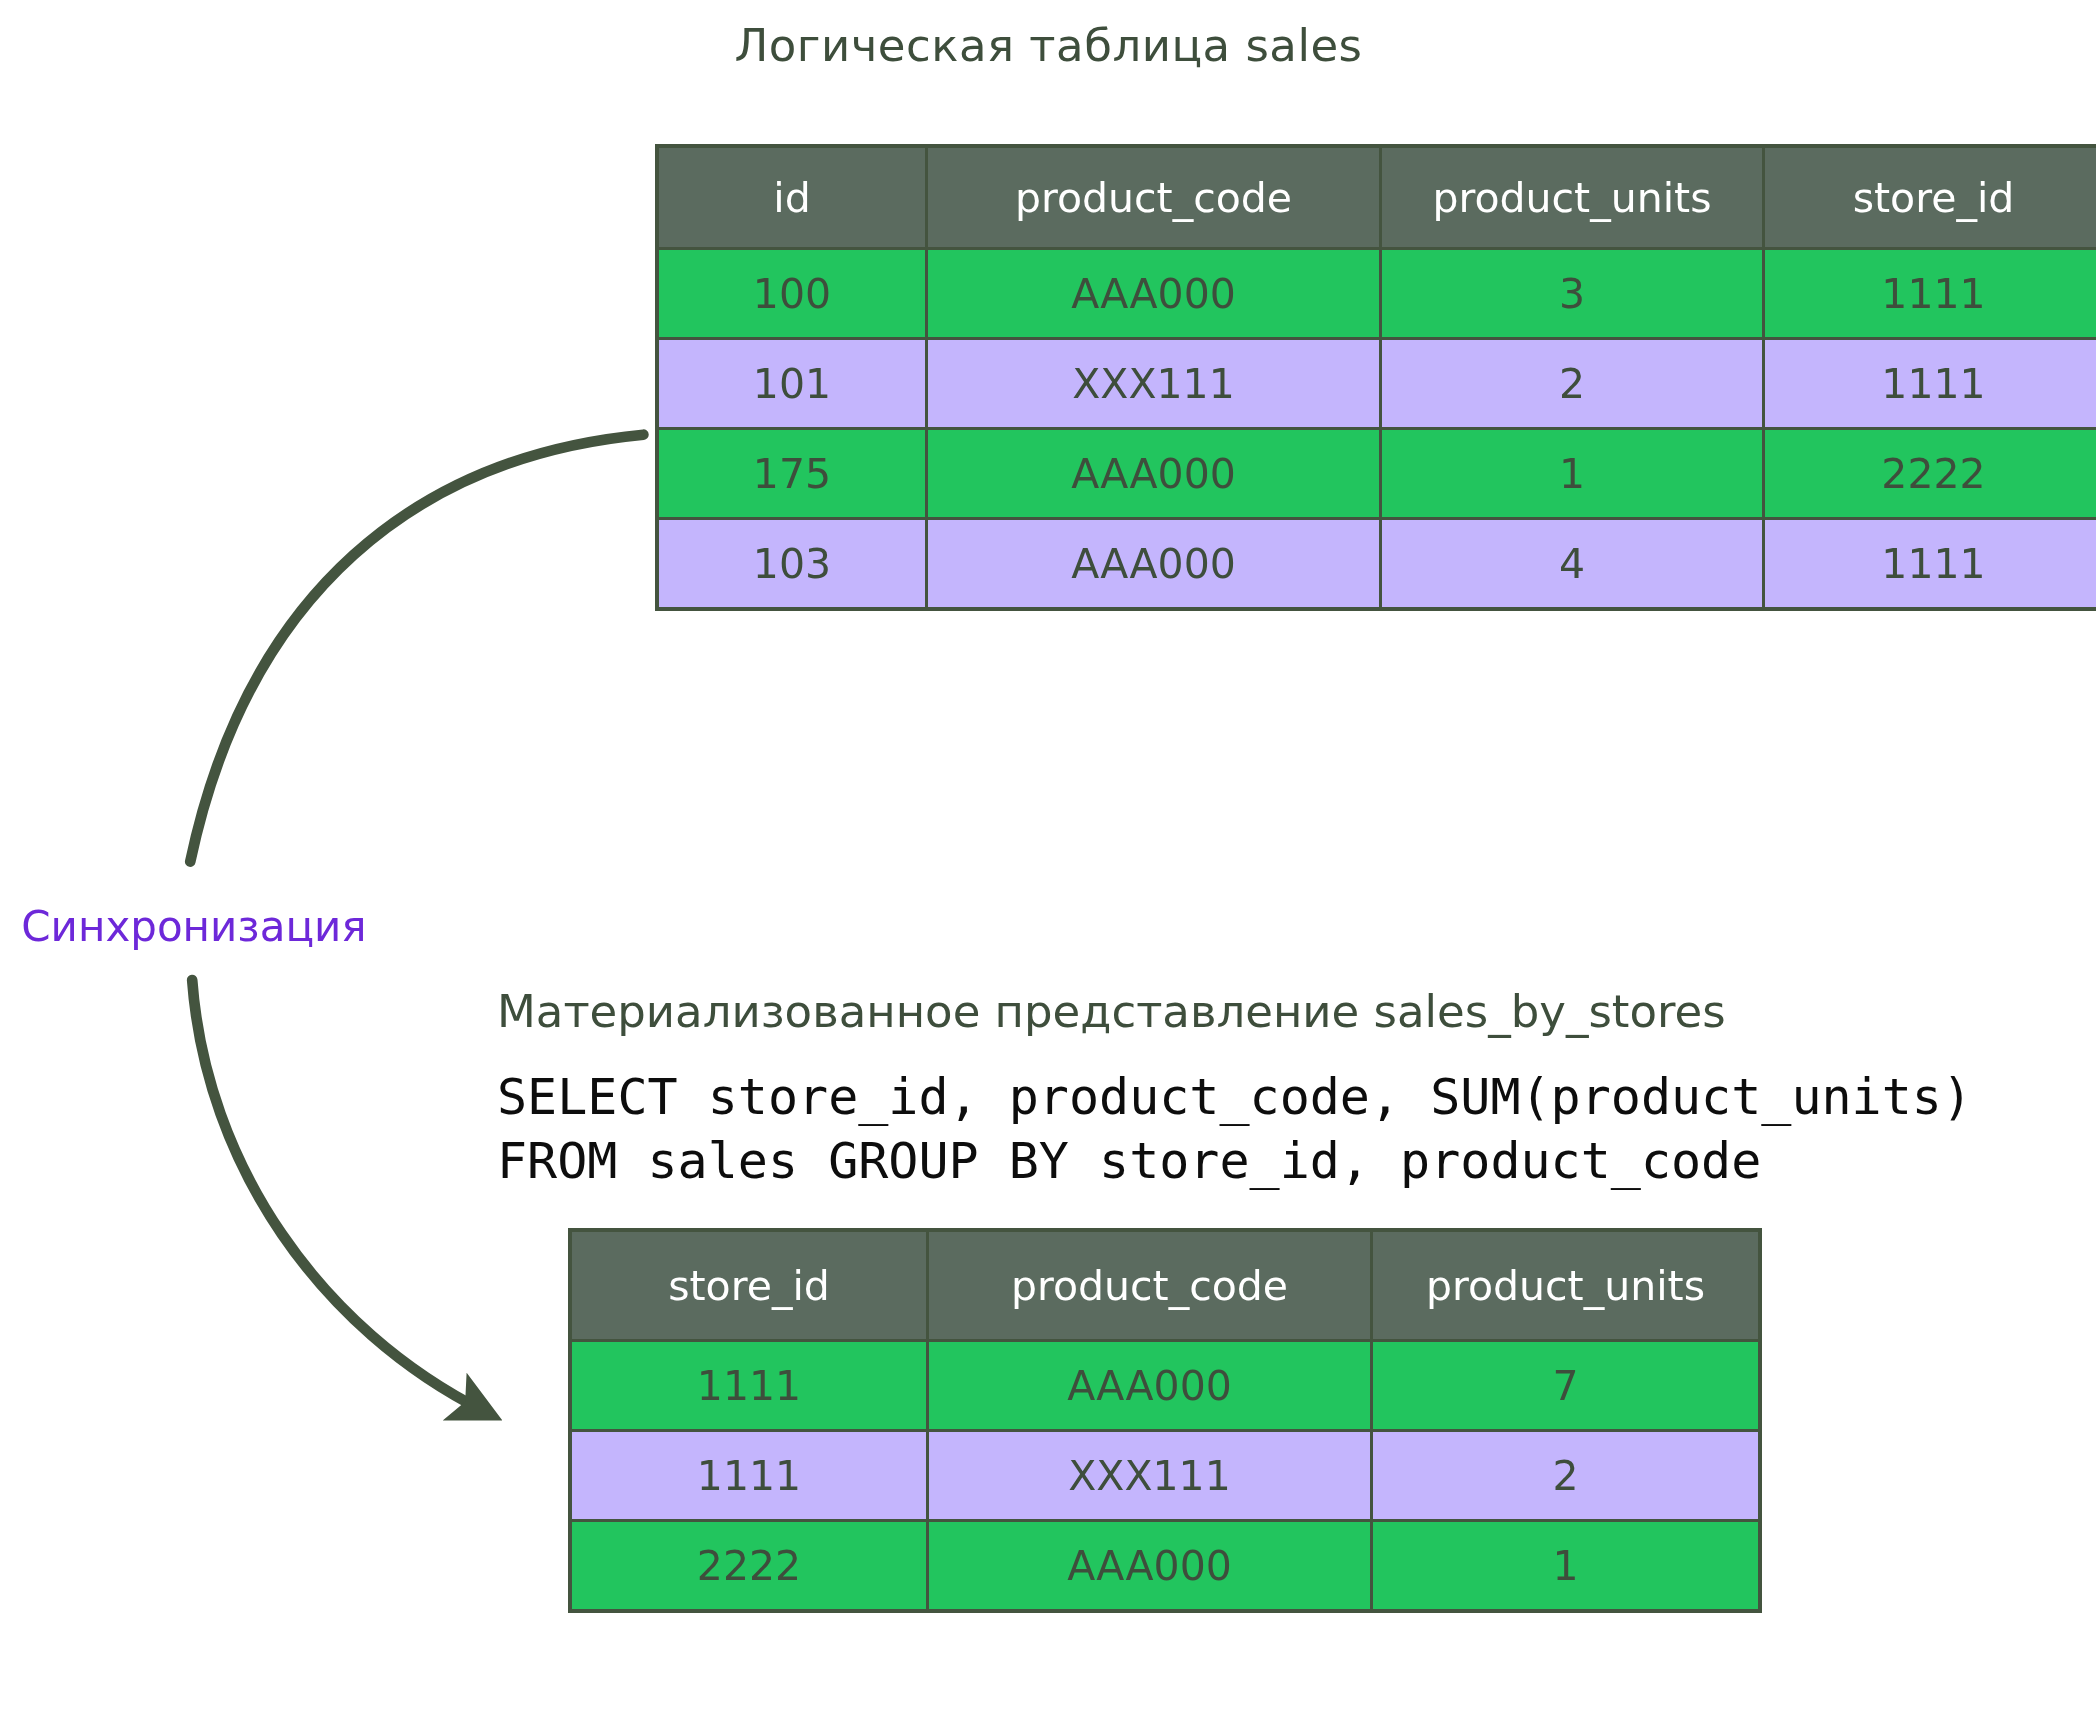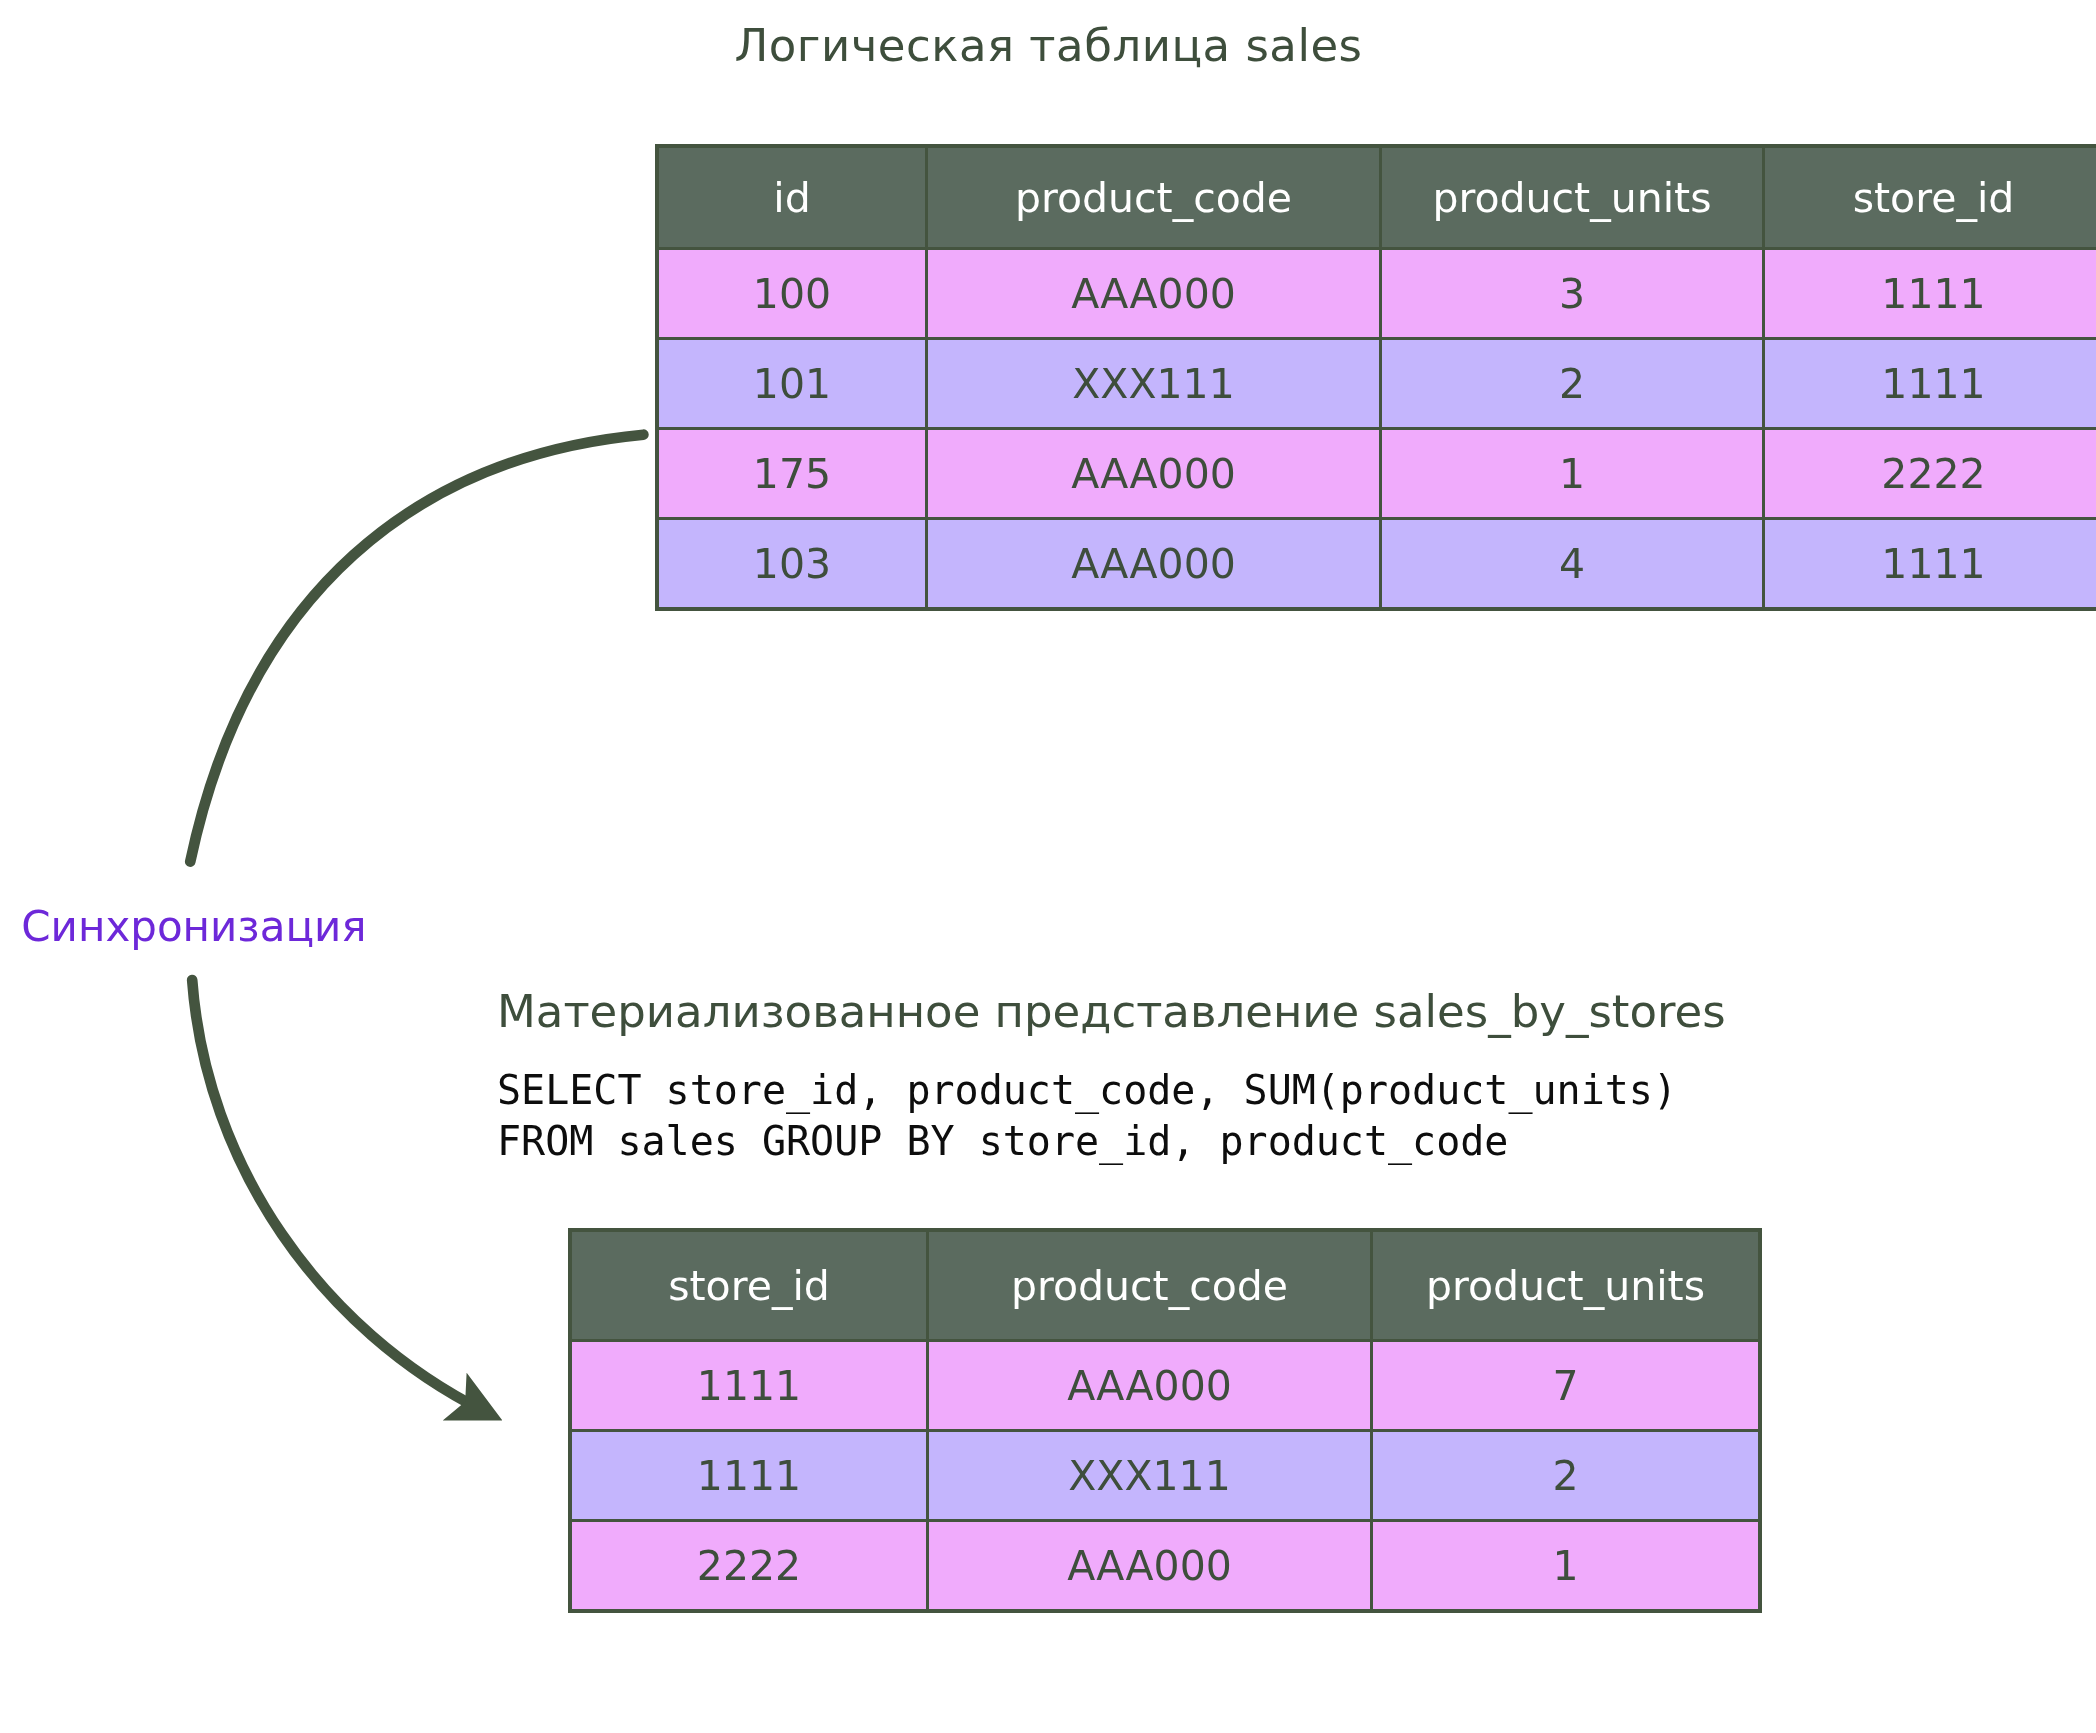--- a/index.html
+++ b/index.html
@@ -36,21 +36,21 @@
     color: #3e4e3c;
     white-space: nowrap;
   }
 
   
   .sql-block {
     position: absolute;
     left: 497px;
     top: 1065px;
     font-family: "DejaVu Sans Mono", monospace;
-    font-size: 40px;
+    font-size: 50px;
     line-height: 1.28;
     color: #0d0d0d;
     white-space: pre;
   }
 
   
   .sync-label {
     position: absolute;
     left: 21.3px;
     top: 902px;
@@ -83,21 +83,21 @@
     font-weight: normal;
   }
   .dtable th {
     background: #5b6b5f;
     color: #ffffff;
     font-size: 41px;
     height: 97px;
     text-align: center;
   }
   .dtable td {
-    background: #f0abfc;
+    background: #22c55e;
     color: #3e4e3c;
     font-size: 41px;
     height: 85px;
   }
   .dtable tbody tr.alt td {
     background: #c4b5fd;
   }
 
   
   #table-sales {

